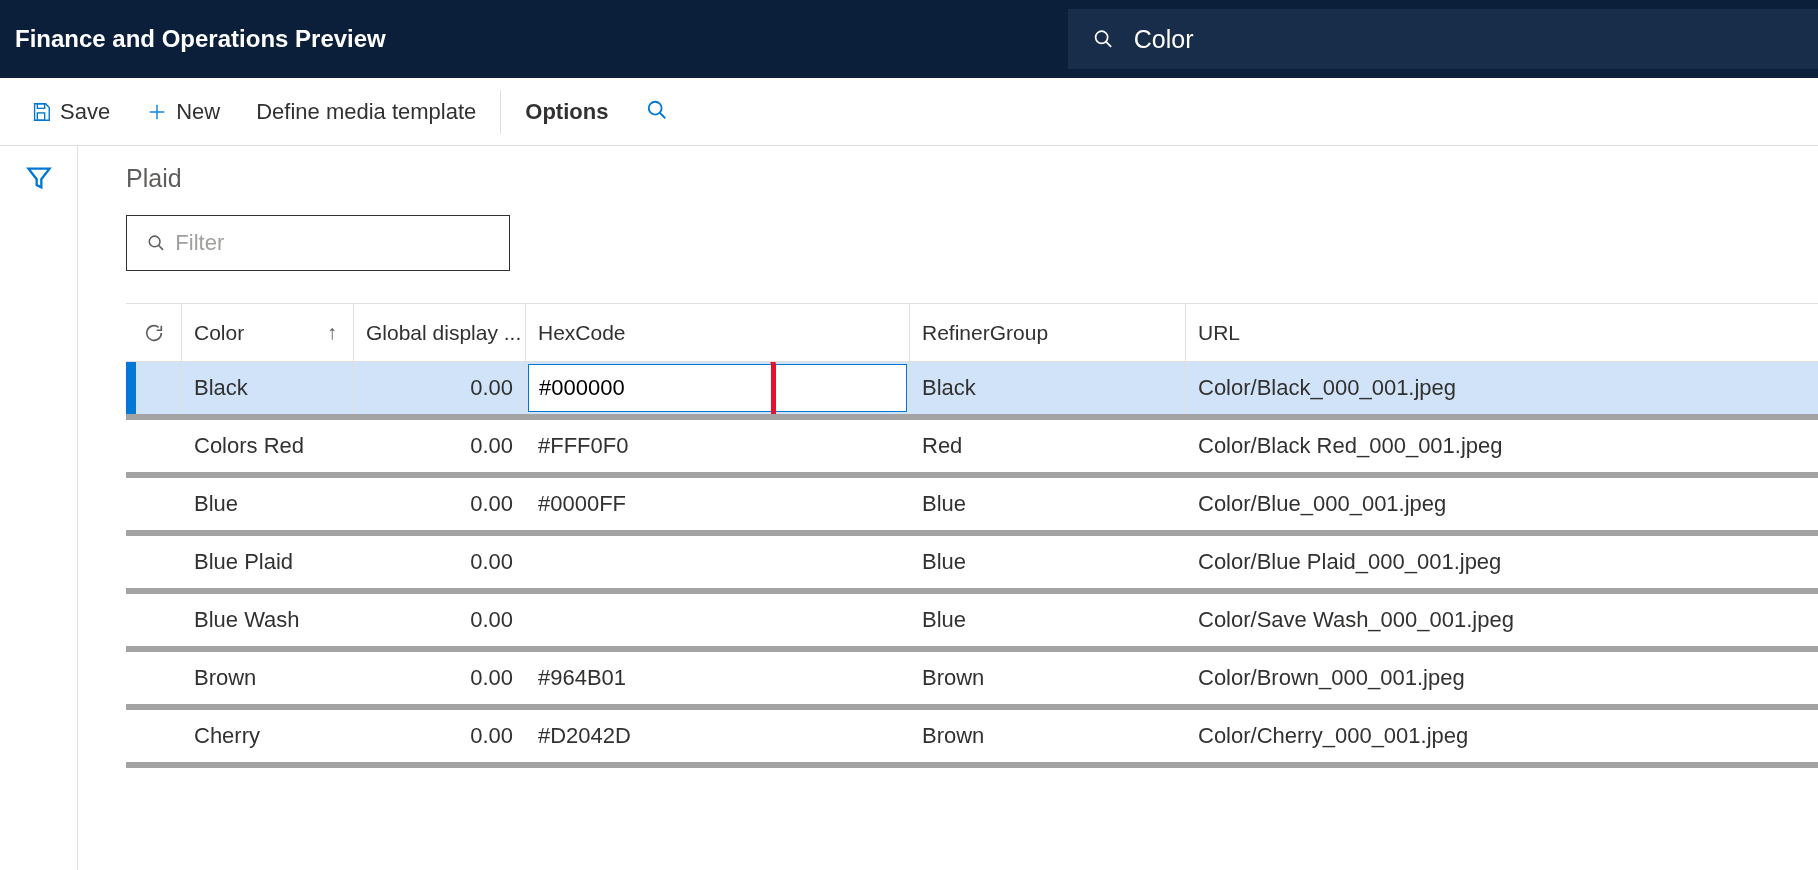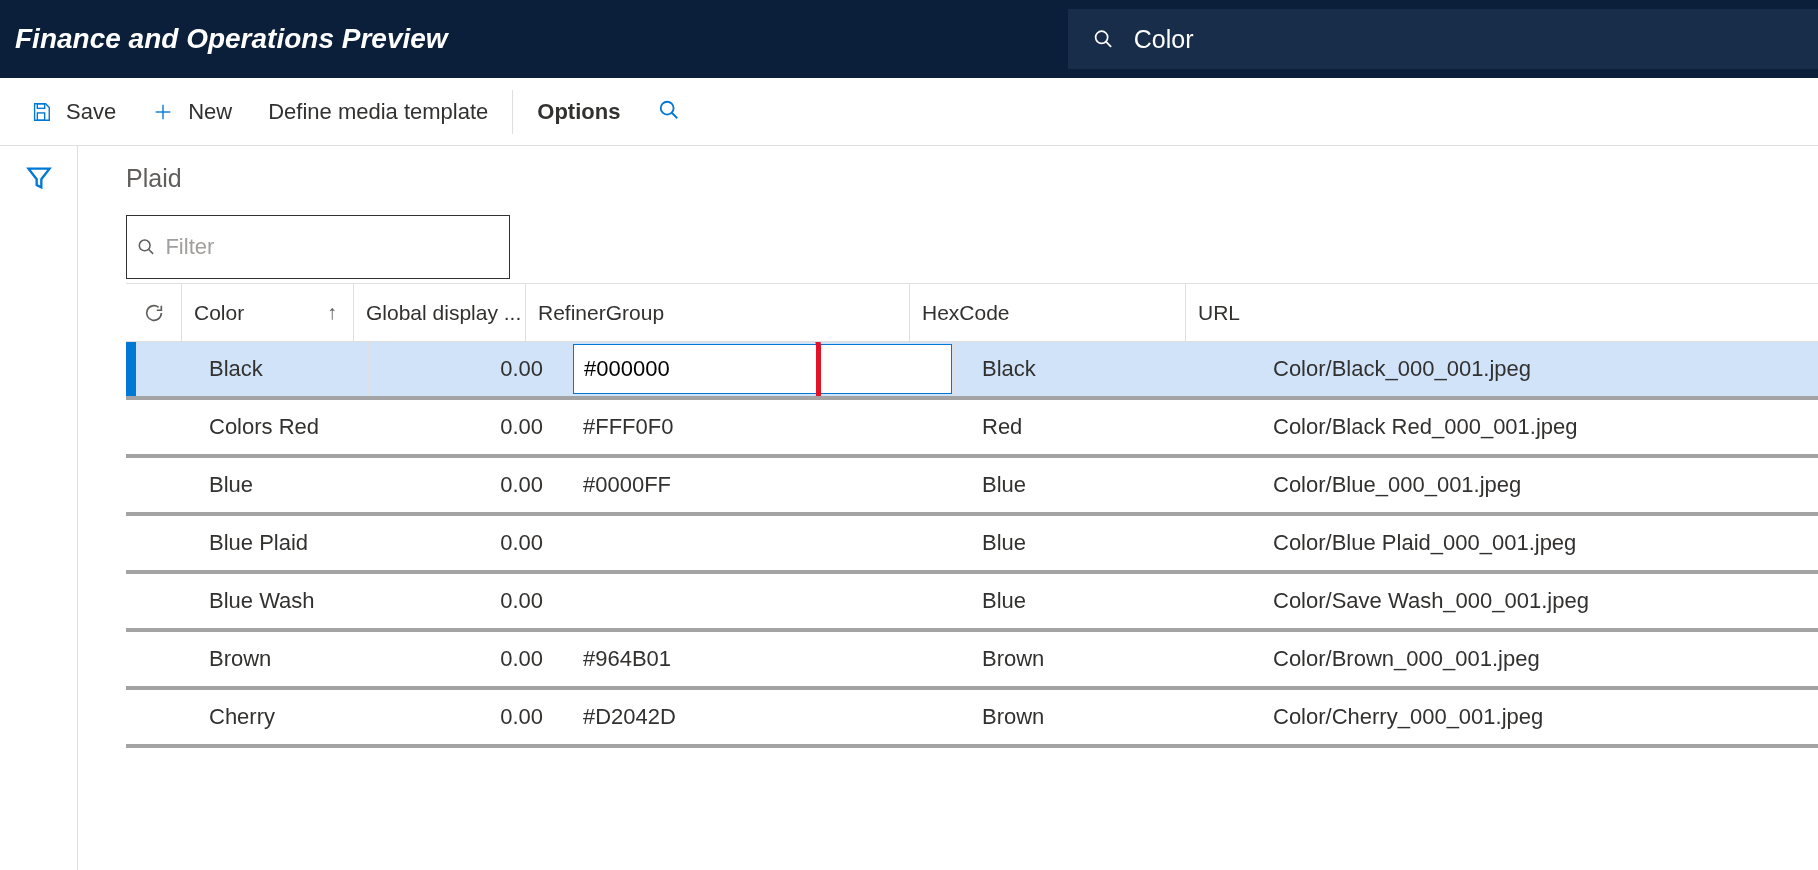--- a/index.html
+++ b/index.html
@@ -8,24 +8,23 @@
   
   .header {
     background: #0b1f3a;
     height: 78px;
     display: flex;
     align-items: center;
     padding-left: 15px;
   }
   .header-title {
     color: #fff;
-    font-size: 28px;
+    font-size: 24px;
     font-weight: 700;
     flex: 0 0 auto;
-    font-style: italic;
   }
   .search-wrap {
     margin-left: auto;
     margin-right: 0;
     width: 750px;
     height: 60px;
     background: #182d4a;
     display: flex;
     align-items: center;
     padding: 0 25px;
@@ -48,21 +47,21 @@
   .toolbar {
     height: 68px;
     border-bottom: 1px solid #e1dfdd;
     display: flex;
     align-items: center;
     padding: 0 12px;
   }
   .tool-btn {
     display: flex;
     align-items: center;
-    gap: 14px;
+    gap: 8px;
     padding: 0 18px;
     height: 100%;
     font-size: 22px;
     color: #323130;
     cursor: pointer;
   }
   .tool-btn.bold { font-weight: 600; }
   .tool-btn svg { width: 22px; height: 22px; stroke: #0078d4; fill: none; stroke-width: 1.5; }
   .tool-btn.del svg { stroke: #323130; }
   .tool-btn.plain svg { stroke: #0078d4; }
@@ -84,26 +83,26 @@
 
   .page-title {
     font-size: 25px;
     color: #605e5c;
     font-weight: 400;
     margin-bottom: 22px;
   }
 
   .filter-box {
     width: 384px;
-    height: 64px;
+    height: 56px;
     border: 1px solid #323130;
     display: flex;
     align-items: center;
-    padding: 0 10px;
-    margin-bottom: 4px;
+    padding: 0 20px;
+    margin-bottom: 32px;
   }
   .filter-box svg { width: 20px; height: 20px; stroke: #605e5c; fill: none; stroke-width: 2; margin-right: 10px; }
   .filter-box input { border: none; outline: none; font-size: 22px; width: 100%; color: #605e5c; }
   .filter-box input::placeholder { color: #a19f9d; }
 
   
   .grid { border-top: 1px solid #e1dfdd; }
   .grid-head, .grid-row {
     display: grid;
     grid-template-columns: 56px 172px 172px 384px 276px 1fr;
@@ -122,23 +121,22 @@
     padding: 0 12px;
     overflow: hidden;
     white-space: nowrap;
   }
   .grid-head > div:last-child { border-right: none; }
   .sort-arrow { margin-left: auto; margin-right: 4px; font-size: 20px; color: #605e5c; }
   .refresh-cell { justify-content: center; padding: 0 !important; }
   .refresh-cell svg { width: 22px; height: 22px; stroke: #605e5c; fill: none; stroke-width: 1.8; }
 
   .grid-row {
-    border-bottom: 4px solid #a3a3a3;
+    border-bottom: 6px solid #a3a3a3;
     font-size: 22px;
-    gap: 15px;
   }
   .grid-row > div {
     display: flex;
     align-items: center;
     padding: 0 12px;
     overflow: hidden;
     white-space: nowrap;
     border-right: 1px solid transparent;
   }
   .grid-row > div:first-child { padding: 0; }
@@ -256,24 +254,24 @@
             </svg>
         </div>
         <div>
           <span>Color</span>
           <span class="sort-arrow">↑</span>
         </div>
         <div>
           <span>Global display ...</span>
         </div>
         <div>
+          <span>HexCode</span>
+        </div>
+        <div>
           <span>RefinerGroup</span>
-        </div>
-        <div>
-          <span>HexCode</span>
         </div>
         <div>
           <span>URL</span>
         </div>
       </div>
       <div id="grid-body">
           <div class="grid-row selected">
             <div>
               <div class="row-handle">
                 <div class="bar"></div>

